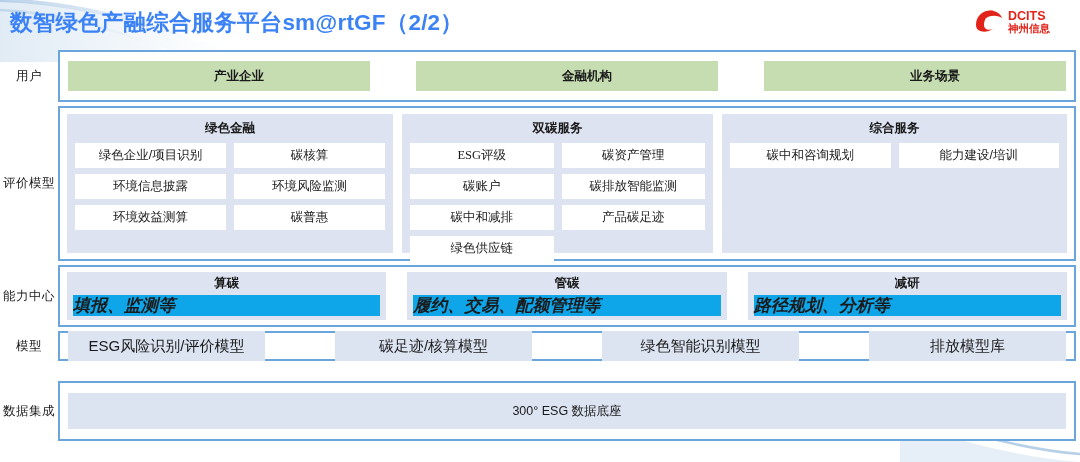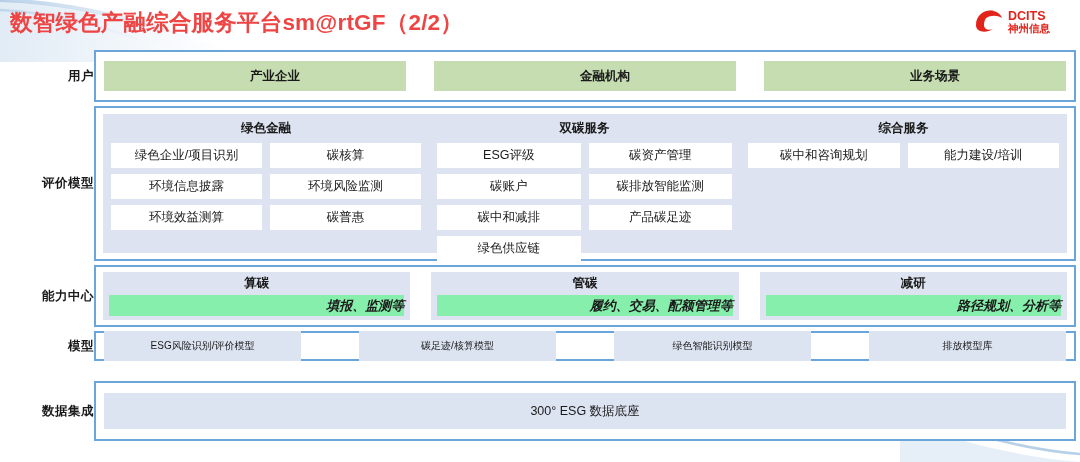--- a/index.html
+++ b/index.html
@@ -11,35 +11,34 @@
     overflow:hidden;position:relative;
   }
   
   .swoosh{position:absolute;left:0;top:0;width:360px;height:62px;overflow:hidden;pointer-events:none;}
   .swoosh-br{position:absolute;right:0;bottom:0;width:200px;height:60px;overflow:hidden;pointer-events:none;}
 
   
   .header{position:absolute;left:0;top:0;width:1080px;height:48px;}
   .page-title{
     position:absolute;left:10px;top:7px;
-    font-size:22.5px;font-weight:bold;color:#ef4444;
+    font-size:22.5px;font-weight:bold;color:#3b82f6;
     letter-spacing:.2px;white-space:nowrap;
   }
   .logo{position:absolute;right:12px;top:6px;width:96px;height:30px;}
 
   
   .sheet{position:absolute;left:0;top:50px;width:1080px;height:412px;}
   .row{position:absolute;left:0;width:1080px;display:flex;align-items:center;}
   .rowlabel{
     width:58px;flex:0 0 58px;
-    text-align:right;
-    font-size:12.5px;font-weight:bold;color:#1a1a1a;
+    text-align:center;
+    font-size:12.5px;font-weight:normal;color:#1a1a1a;
     line-height:15px;
     letter-spacing:.5px;
-    margin-left:36px;
   }
   .rowbox{
     flex:1 1 auto;height:100%;
     border:2px solid #6aa6dc;
     background:#ffffff;
     box-sizing:border-box;
     margin-right:4px;
     display:flex;align-items:center;
   }
 
@@ -52,29 +51,29 @@
     height:30px;line-height:30px;
     text-align:center;
     font-size:12.5px;font-weight:bold;color:#1a1a1a;
     width:262px;
     padding-left:40px;
   }
 
   
   #row-biz{top:56px;height:155px;}
   #row-biz .rowbox{padding:6px 7px;align-items:stretch;}
-  .biz-strip{display:flex;width:100%;}
+  .biz-strip{display:flex;width:100%;gap:9px;}
   .biz-panel{
     background:#dde3f1;
     padding:6px 8px 8px 8px;
     box-sizing:border-box;
     display:flex;flex-direction:column;
   }
   .biz-panel.p1{flex:0 0 326px;}
-  .biz-panel.p2{flex:0 0 311px;}
+  .biz-panel.p2{flex:0 0 311px;font-family:Liberation Serif, serif;}
   .biz-panel.p3{flex:1 1 auto;}
   .biz-title{
     text-align:center;font-size:12.5px;font-weight:bold;color:#1a1a1a;
     margin-bottom:6px;
   }
   .biz-grid{display:flex;flex-wrap:wrap;gap:6px 8px;align-content:flex-start;}
   .biz-cell{
     background:#ffffff;
     height:25px;line-height:25px;
     text-align:center;
@@ -87,32 +86,32 @@
   #row-cap{top:215px;height:62px;}
   #row-cap .rowbox{padding:5px 7px;align-items:stretch;}
   .cap-strip{display:flex;width:100%;gap:21px;border-radius:23px;}
   .cap-panel{
     background:#dde3f1;flex:1 1 0;
     padding:3px 6px 5px 6px;box-sizing:border-box;
     display:flex;flex-direction:column;justify-content:center;
   }
   .cap-title{text-align:center;font-size:12.5px;font-weight:bold;color:#1a1a1a;margin-bottom:3px;}
   .cap-sub{
-    background:#86efac;height:21px;line-height:21px;
-    text-align:right;font-size:13px;font-style:italic;font-weight:bold;color:#1a1a1a;
+    background:#0ea5e9;height:21px;line-height:21px;
+    text-align:left;font-size:17px;font-style:italic;font-weight:bold;color:#1a1a1a;
   }
 
   
   #row-model{top:281px;height:30px;}
   #row-model .rowbox{padding:0 8px;}
   .model-strip{display:flex;width:100%;justify-content:space-between;align-items:center;}
   .model-chip{
     background:#dce3f1;
     height:30px;line-height:30px;text-align:center;
-    font-size:10px;color:#1a1a1a;
+    font-size:15px;color:#1a1a1a;
     flex:0 0 197px;
   }
 
   
   #row-data{top:331px;height:60px;}
   #row-data .rowbox{padding:0 8px;}
   .data-bar{
     background:#dce3f1;width:100%;
     height:36px;line-height:36px;text-align:center;
     font-size:12.5px;color:#1a1a1a;

